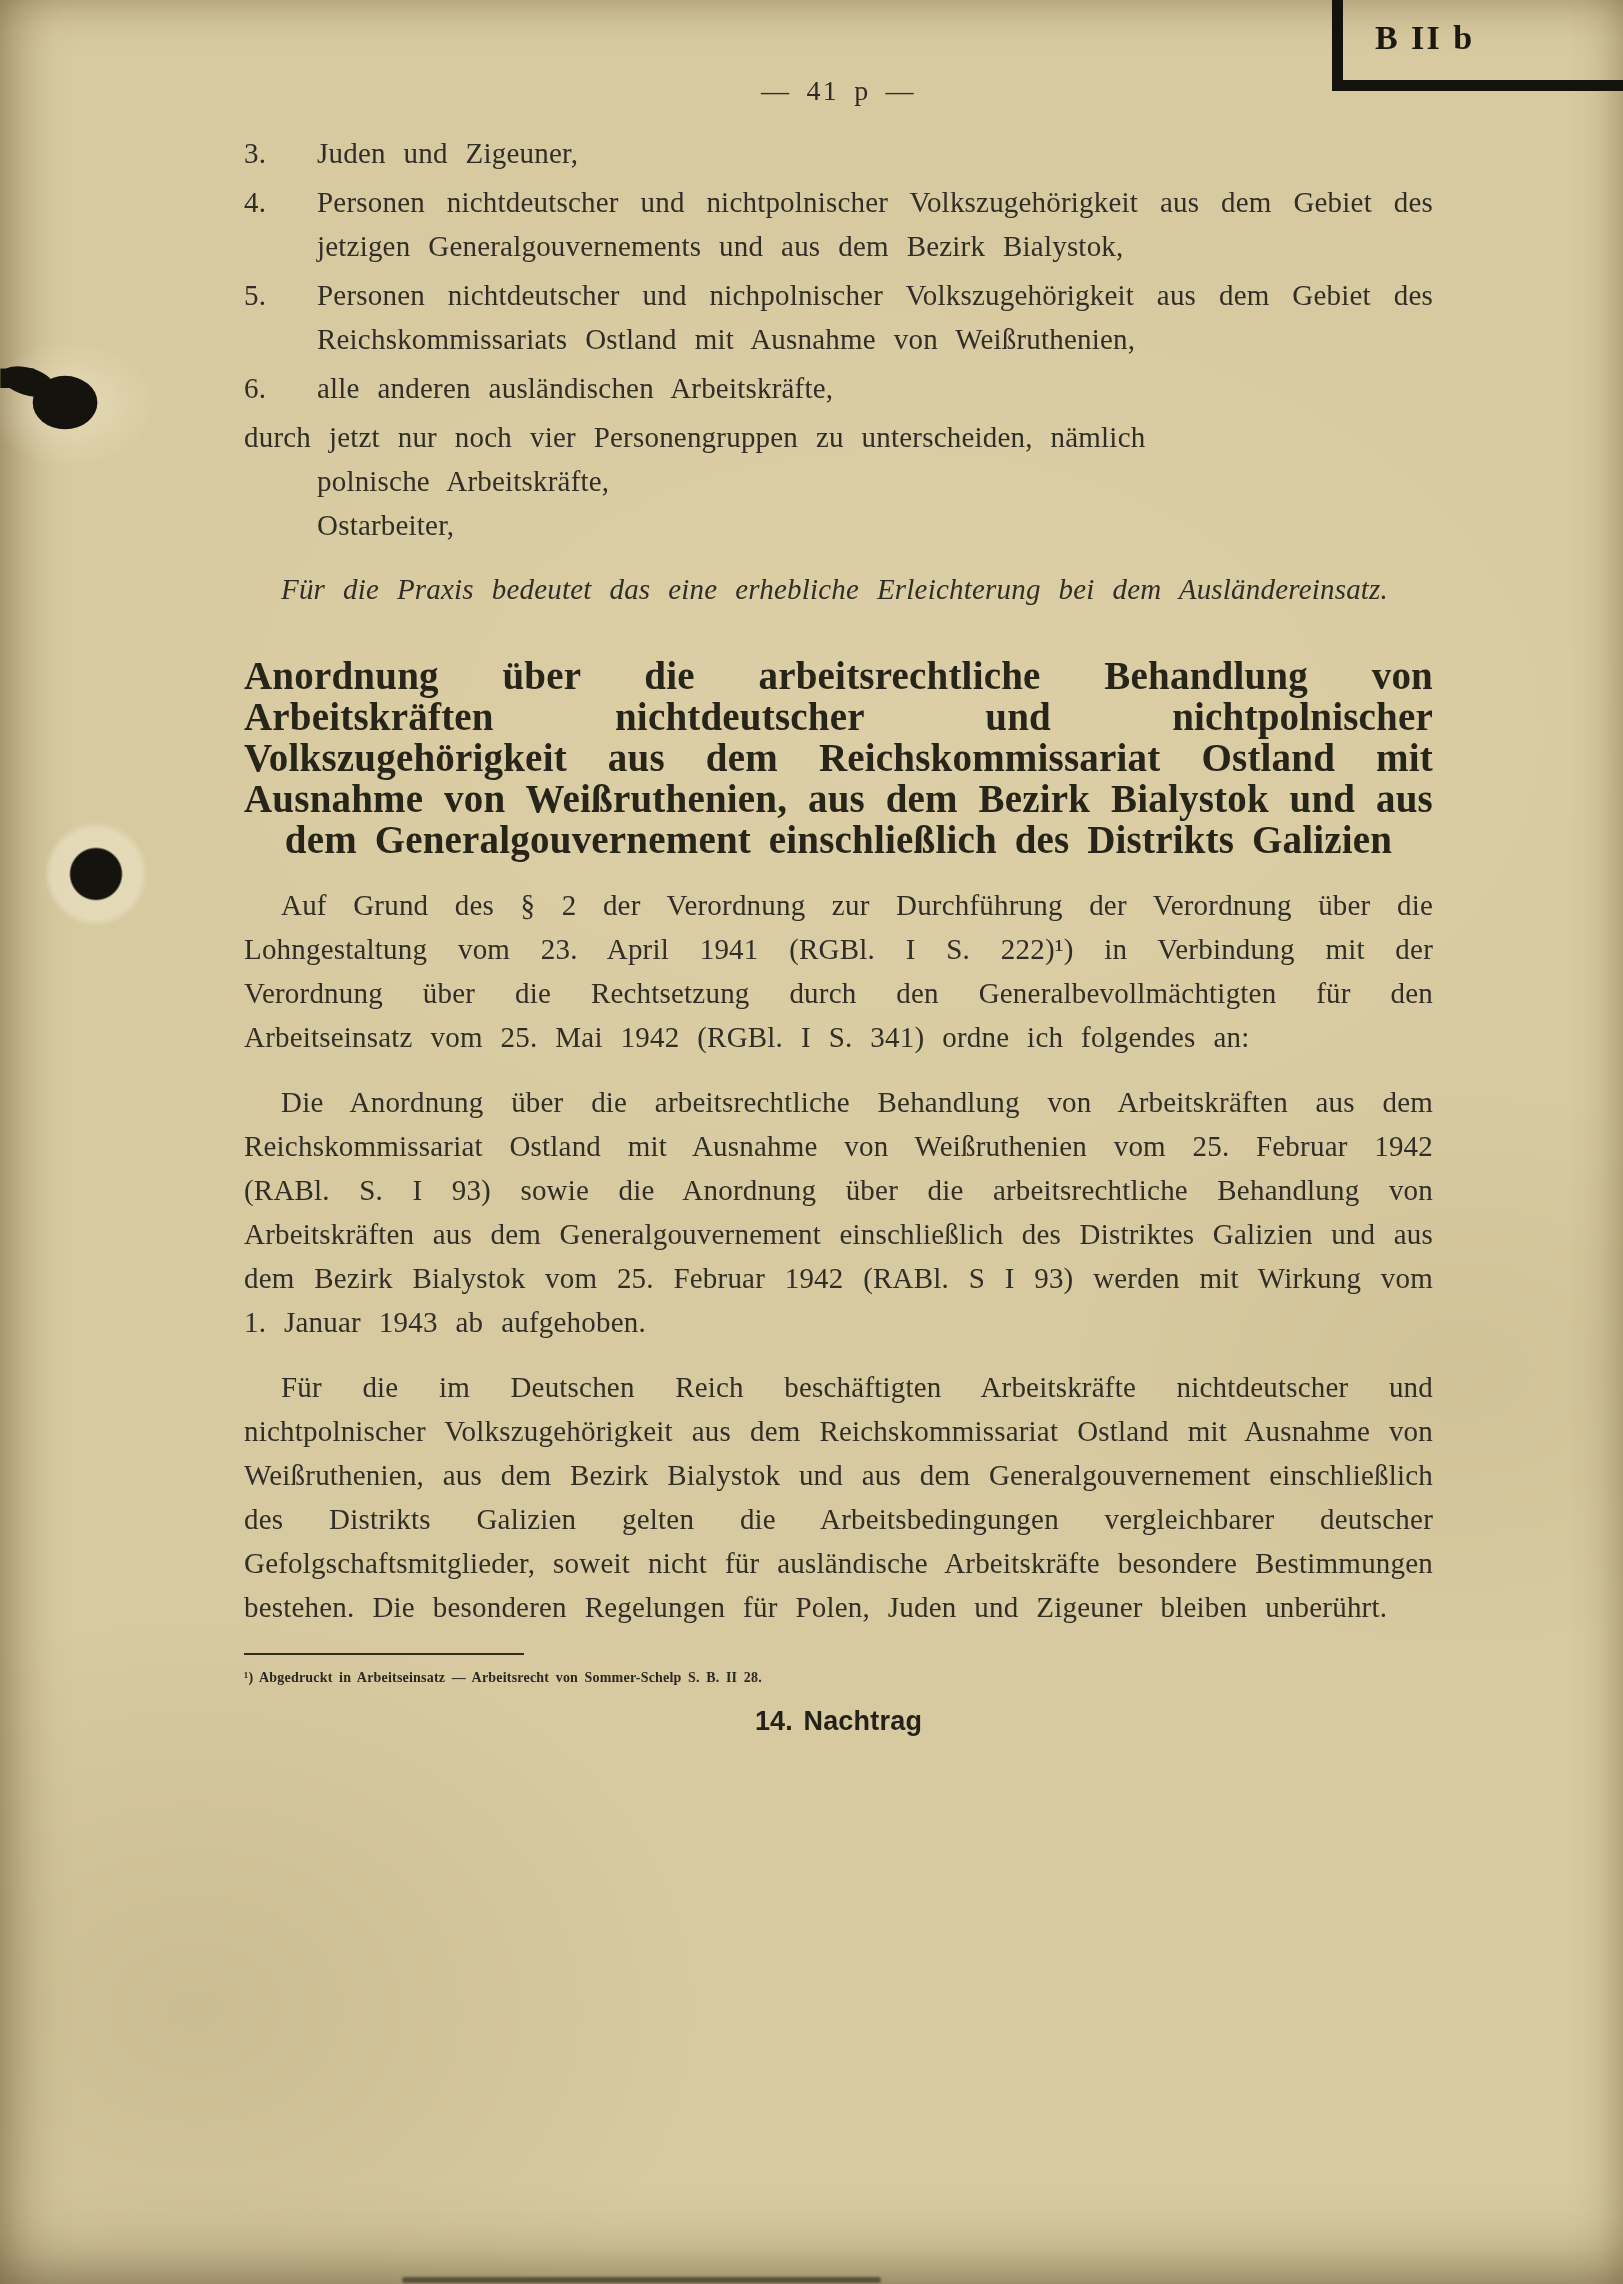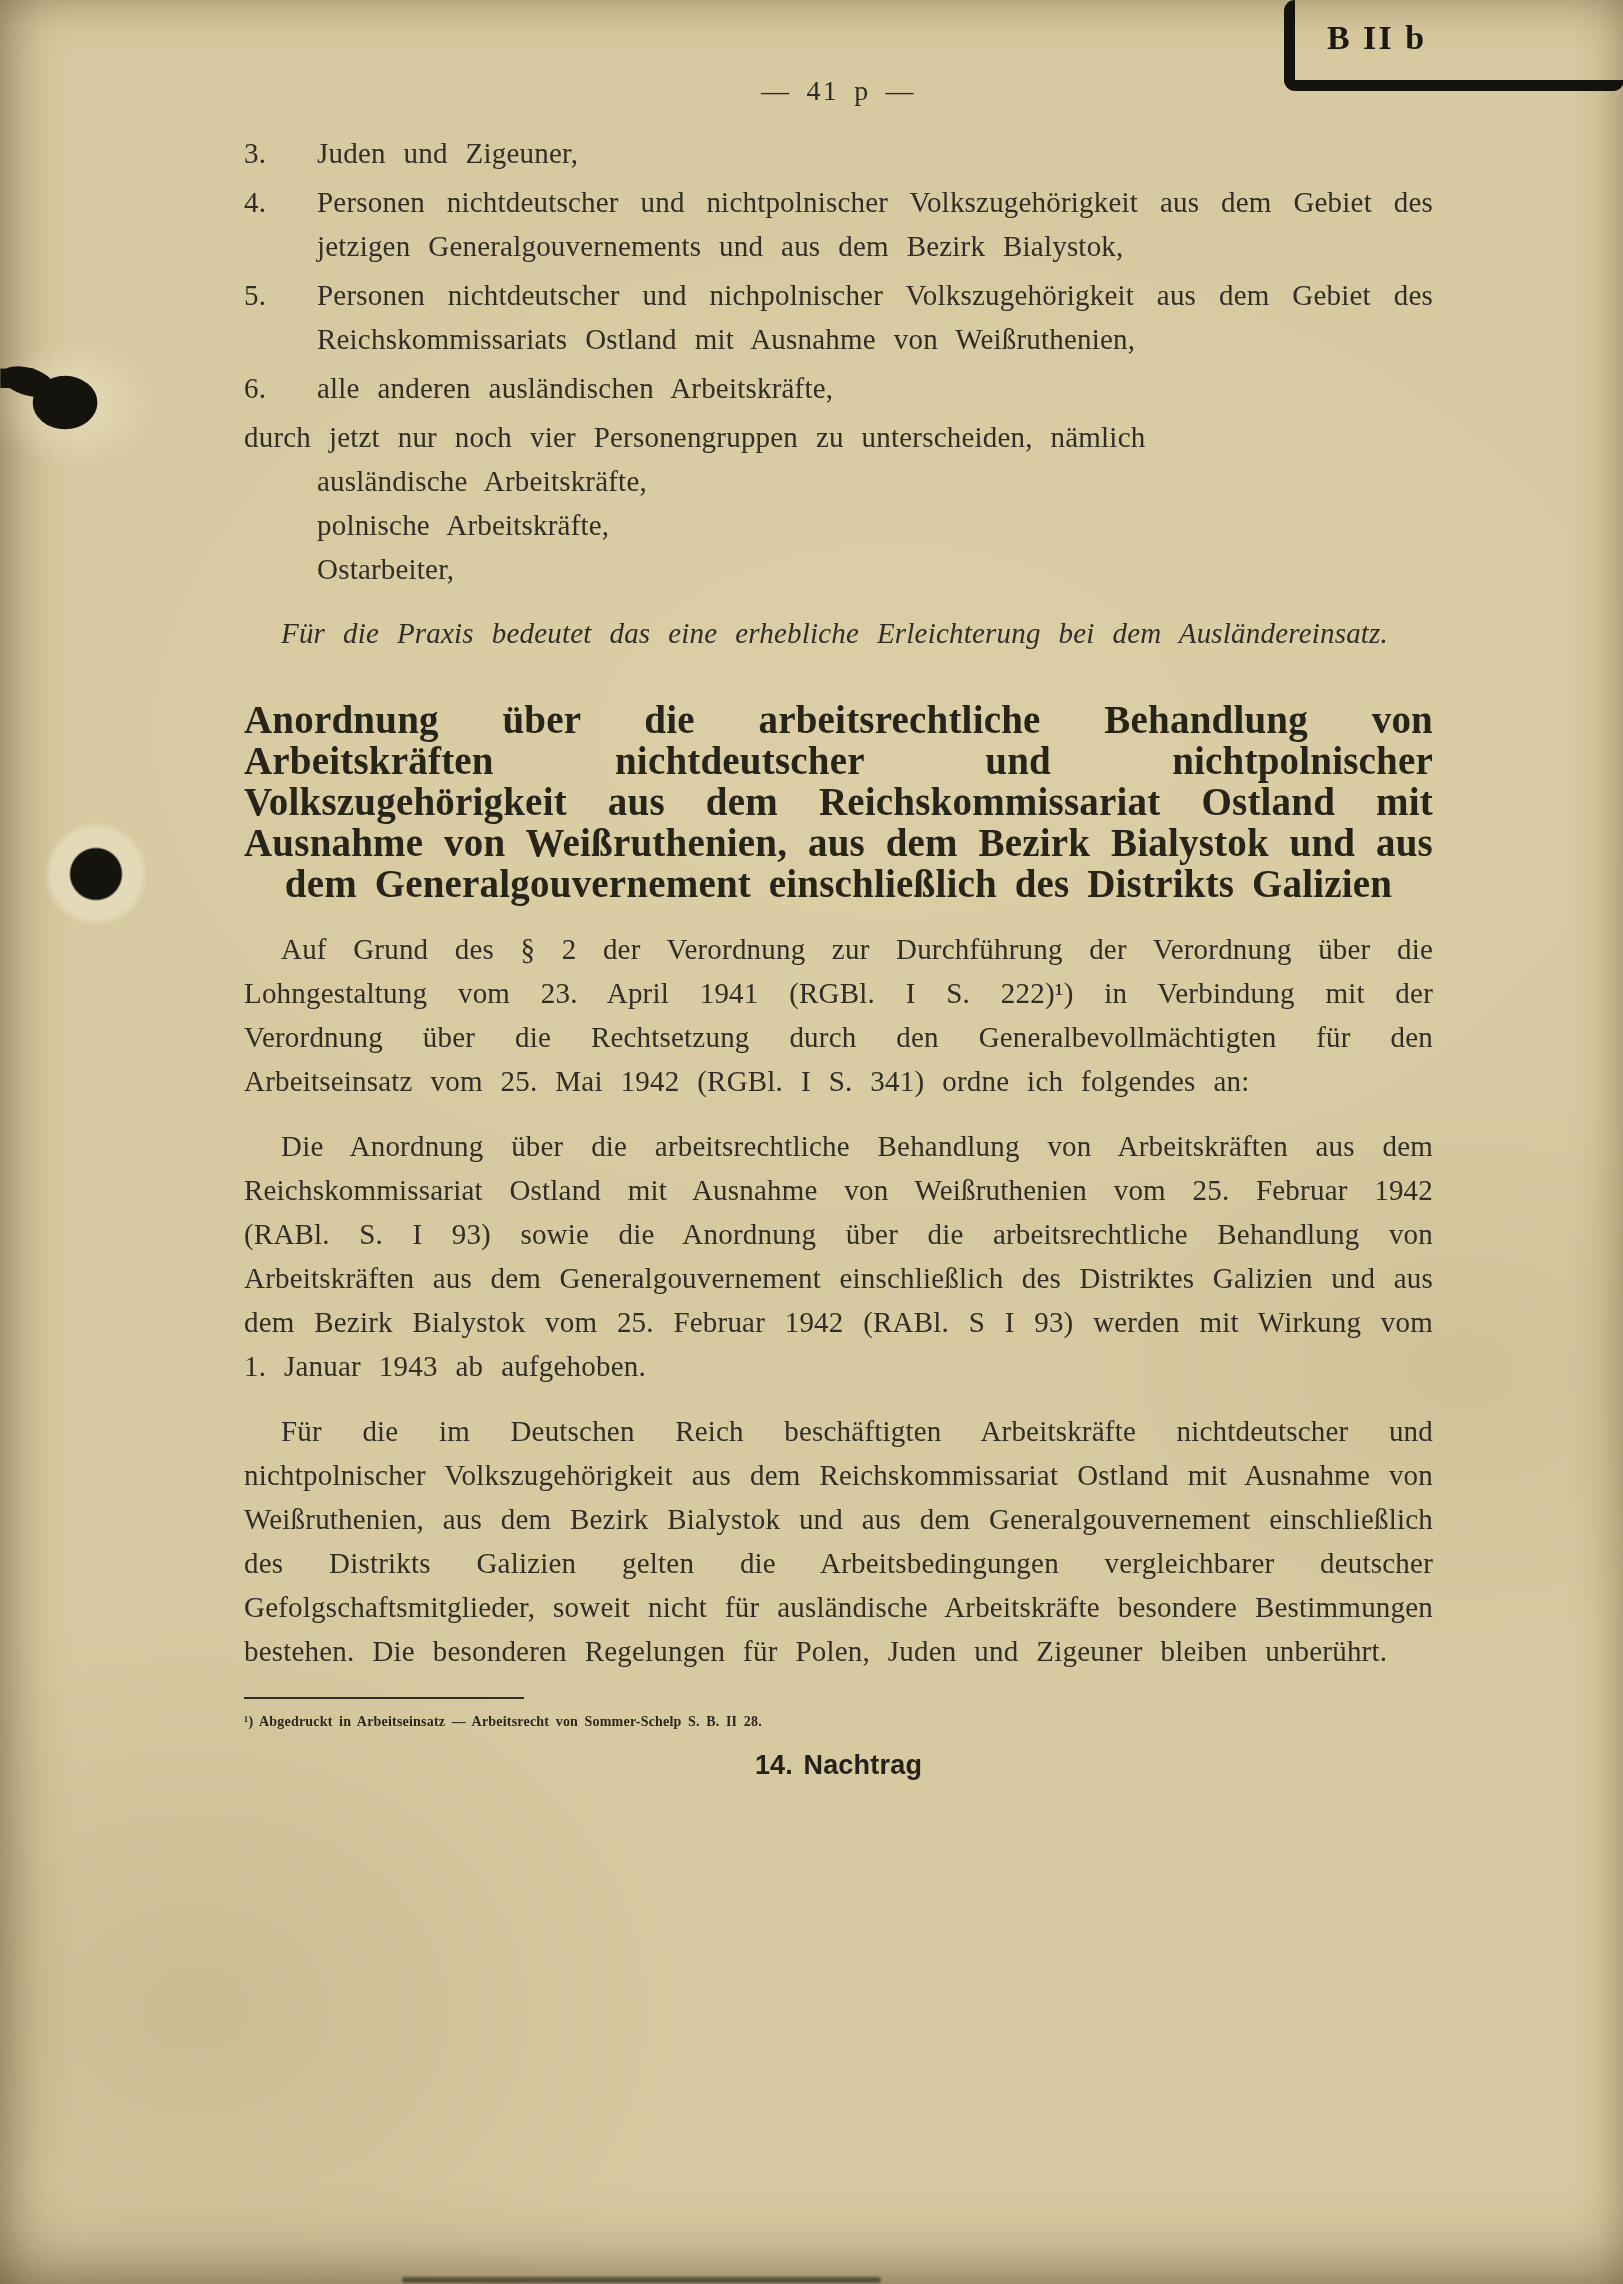--- a/index.html
+++ b/index.html
@@ -26,24 +26,24 @@
     font-size:29px; line-height:44px;
     word-spacing:0.36em; letter-spacing:0.2px;
   }
   .page-marker {
     text-align:center; font-size:28px; line-height:32px;
     letter-spacing:2.4px; word-spacing:0.2em;
     margin-bottom:24px; color:#2f2c25;
   }
   .corner-box {
     position:absolute; top:0; right:0;
-    width:340px; height:91px;
+    width:292px; height:91px;
     border-left:11.4px solid #14120c;
     border-bottom:11.4px solid #14120c;
-    display:flex; align-items:center;border-radius:11px;
+    display:flex; align-items:center;
   }
   .corner-label {
     font-weight:bold; font-size:34px; letter-spacing:2.4px;
     padding-left:32px; padding-bottom:4.9px; color:#1b1912;
   }
   .olist .li { display:flex; margin-bottom:4.9px; }
   .olist .num { flex:0 0 73px; }
   .olist .li-text { flex:1; text-align:justify; }
   .conclusion { margin-top:1.6px; }
   .groups { padding-left:73px; }
@@ -124,21 +124,20 @@
       </div>
       <div class="li">
         <span class="num">6.</span>
         <span class="li-text">alle anderen ausländischen Arbeitskräfte,</span>
       </div>
     </div>
 
     <div class="conclusion">durch jetzt nur noch vier Personengruppen zu unterscheiden, nämlich</div>
 
     <div class="groups">
-      <div>ausländische Arbeitskräfte,</div>
       <div>polnische Arbeitskräfte,</div>
       <div>Ostarbeiter,</div>
     </div>
 
     <p class="para intro">Für die Praxis bedeutet das eine erhebliche Erleichterung bei dem Ausländereinsatz.</p>
 
     <h2 class="heading">Anordnung über die arbeitsrechtliche Behandlung von Arbeitskräften nichtdeutscher und nichtpolnischer Volkszugehörigkeit aus dem Reichskommissariat Ostland mit Ausnahme von Weißruthenien, aus dem Bezirk Bialystok und aus dem Generalgouvernement einschließlich des Distrikts Galizien</h2>
 
     <p class="para decree">Auf Grund des § 2 der Verordnung zur Durchführung der Verordnung über die Lohngestaltung vom 23. April 1941 (RGBl. I S. 222)¹) in Verbindung mit der Verordnung über die Rechtsetzung durch den Generalbevollmächtigten für den Arbeitseinsatz vom 25. Mai 1942 (RGBl. I S. 341) ordne ich folgendes an:</p>
     <p class="para decree">Die Anordnung über die arbeitsrechtliche Behandlung von Arbeitskräften aus dem Reichskommissariat Ostland mit Ausnahme von Weißruthenien vom 25. Februar 1942 (RABl. S. I 93) sowie die Anordnung über die arbeitsrechtliche Behandlung von Arbeitskräften aus dem Generalgouvernement einschließlich des Distriktes Galizien und aus dem Bezirk Bialystok vom 25. Februar 1942 (RABl. S I 93) werden mit Wirkung vom 1. Januar 1943 ab aufgehoben.</p>

